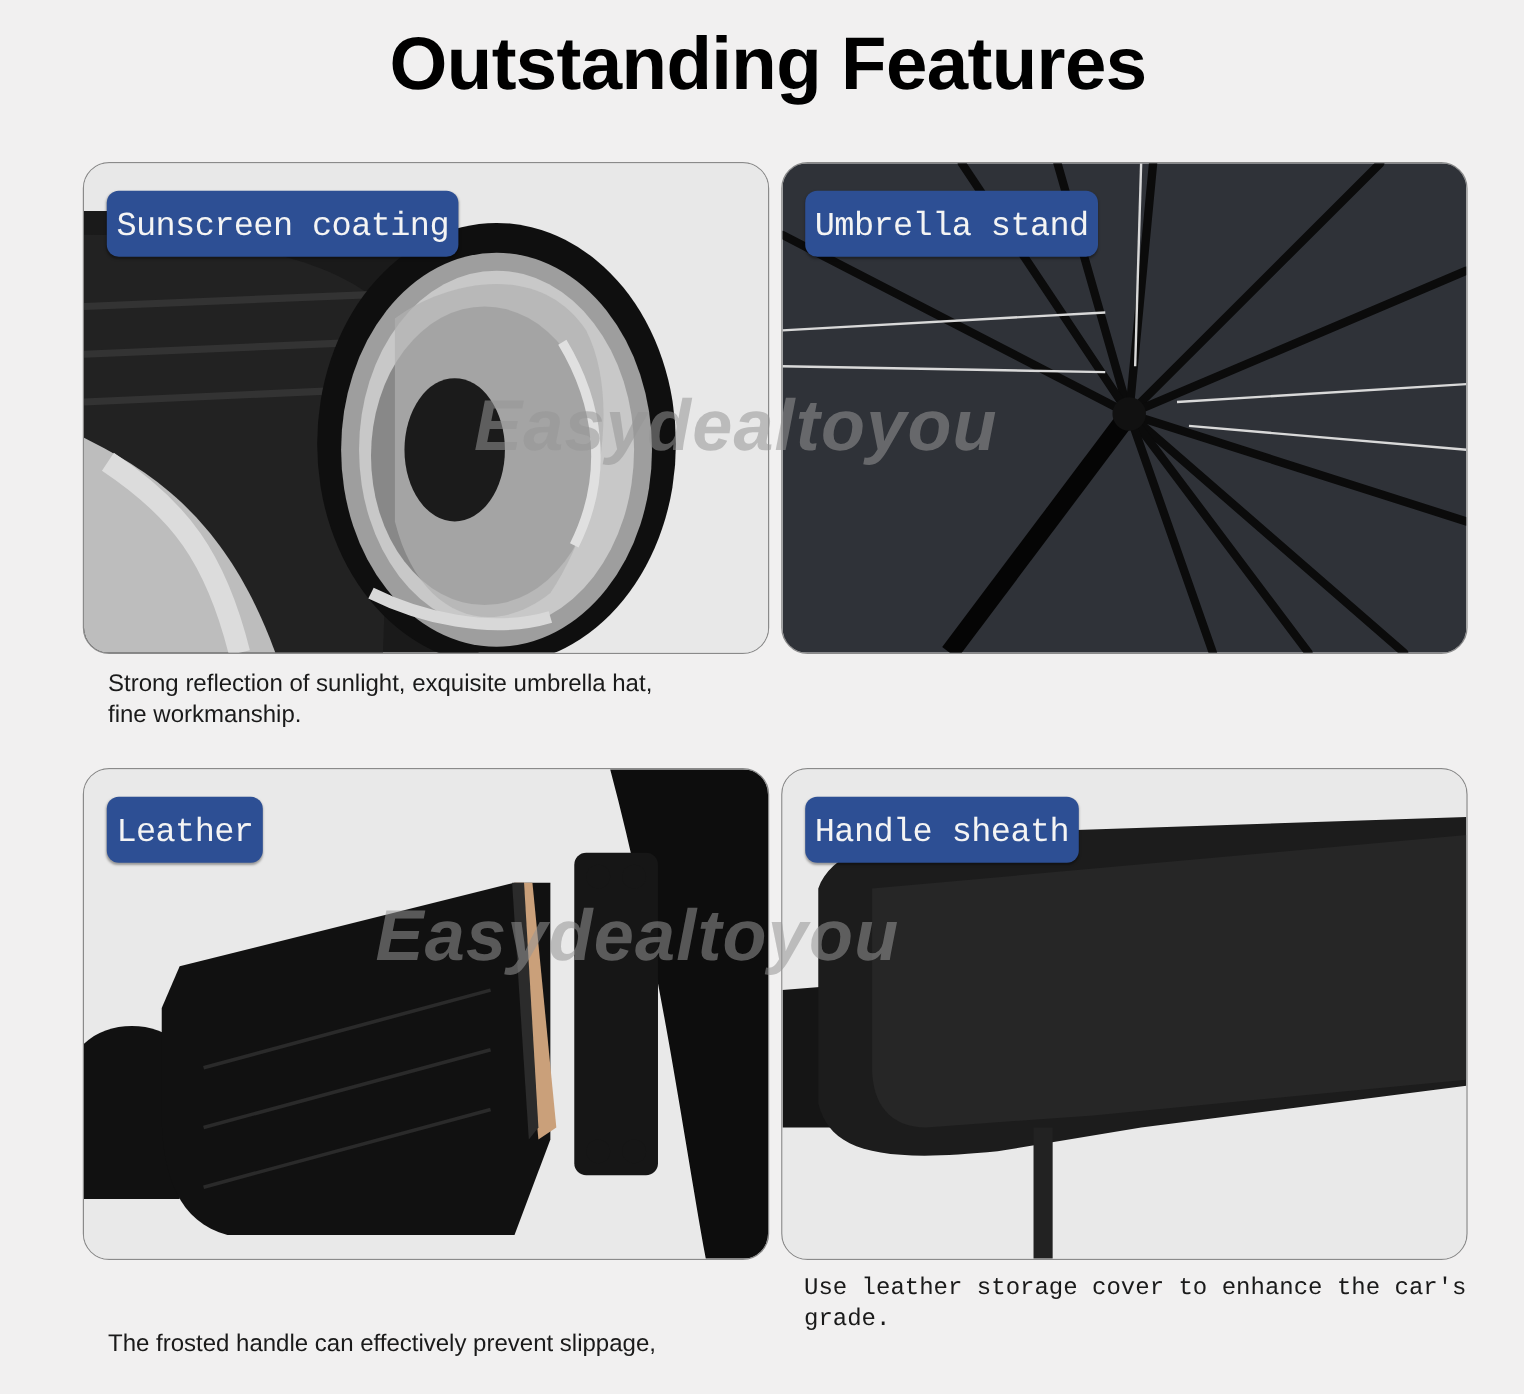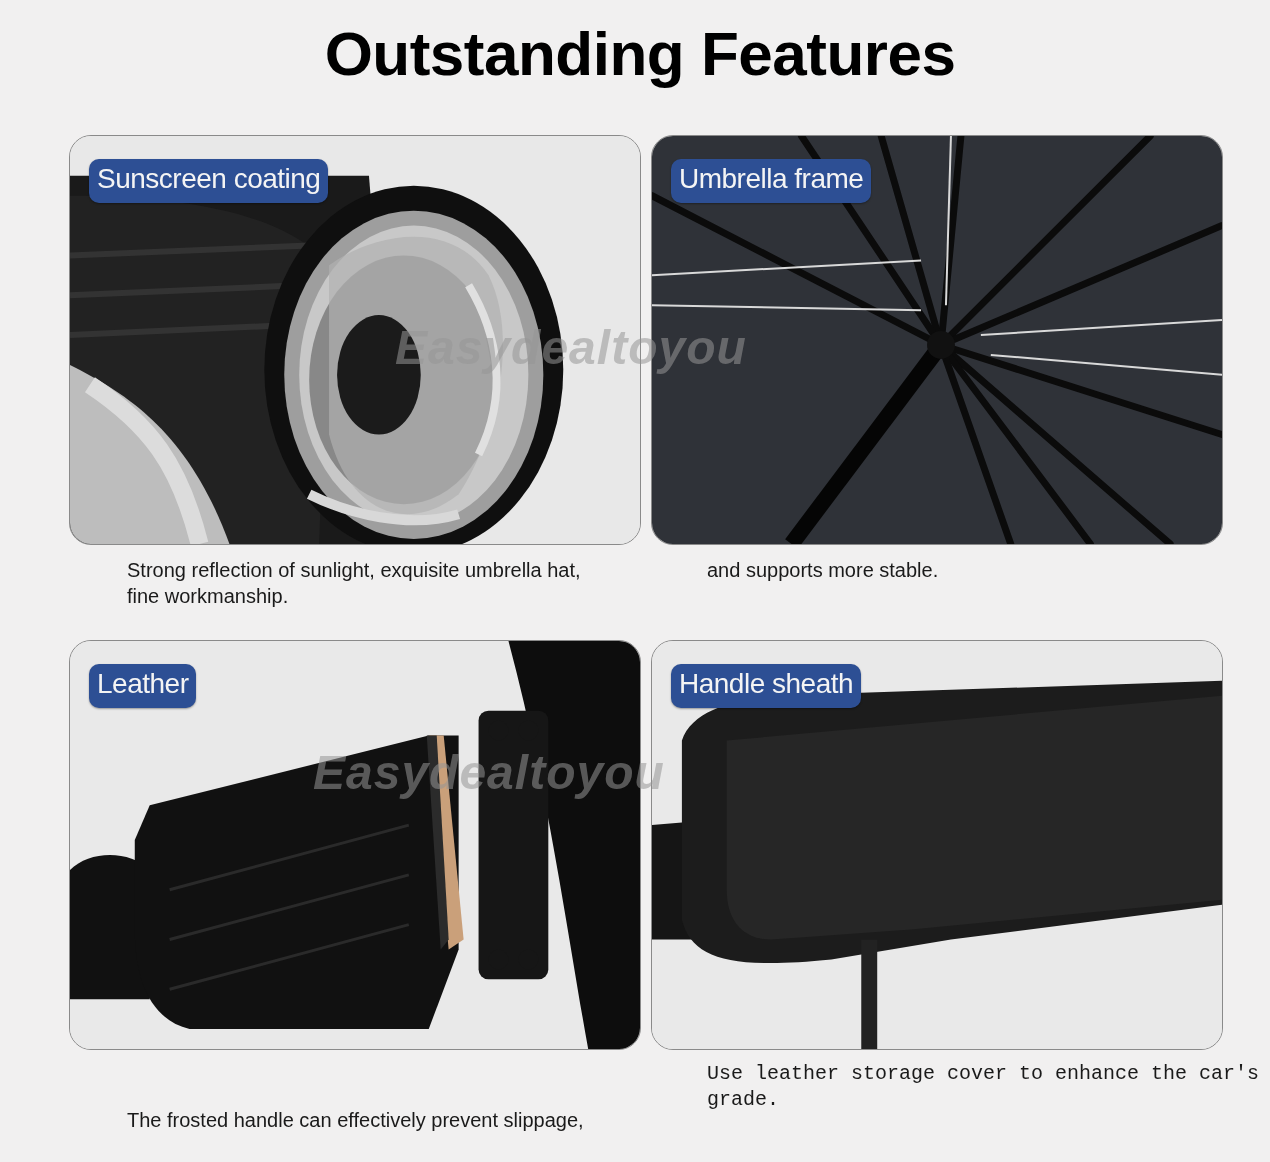--- a/index.html
+++ b/index.html
@@ -18,36 +18,36 @@
     background: #e9e9e9;
   }
   .p1 { left: 69px; top: 135px; }
   .p2 { left: 651px; top: 135px; }
   .p3 { left: 69px; top: 640px; }
   .p4 { left: 651px; top: 640px; }
 
   .badge {
     position: absolute; left: 19px; top: 23px;
     background: #2d4f94; color: #f4f4f4; border-radius: 10px;
-    padding: 1px 8px 5px 8px; font-family: Liberation Sans, sans-serif;
+    padding: 12px 8px 5px 8px; font-family: Liberation Mono, monospace;
     font-size: 28px; line-height: 38px; letter-spacing: -0.5px;
     box-shadow: 0 1px 2px rgba(0,0,0,0.35); z-index: 5; white-space: nowrap;
   }
 
   .desc {
-    position: absolute; width: 560px; font-size: 20px; line-height: 26px; color: #1a1a1a; margin-left: 37px;
+    position: absolute; width: 560px; font-size: 20px; line-height: 26px; color: #1a1a1a;
   }
   .d1 { left: 90px; top: 557px; }
   .d2 { left: 670px; top: 557px; }
   .d3 { left: 90px; top: 1107px; }
   .d4 { left: 670px; top: 1061px; font-family: Liberation Mono, monospace; }
 
   .watermark {
     position: absolute; font-family: "Liberation Sans", sans-serif; font-weight: 700;
-    font-style: italic; font-size: 48px; color: rgba(150,150,150,0.55);
+    font-style: italic; font-size: 60px; color: rgba(150,150,150,0.55);
     letter-spacing: 1px; z-index: 6; pointer-events: none; white-space: nowrap;
   }
   .wm1 { left: 395px; top: 320px; }
   .wm2 { left: 313px; top: 745px; }
 
   svg.art { position: absolute; left: 0; top: 0; width: 100%; height: 100%; }
 </style>
 </head>
 <body>
 
@@ -91,21 +91,21 @@
     <g stroke="#d9d9d9" stroke-width="2">
       <line x1="0" y1="140" x2="270" y2="125"></line>
       <line x1="0" y1="170" x2="270" y2="175"></line>
       <line x1="330" y1="200" x2="572" y2="185"></line>
       <line x1="340" y1="220" x2="572" y2="240"></line>
       <line x1="300" y1="0" x2="295" y2="170"></line>
     </g>
     <line x1="290" y1="210" x2="140" y2="410" stroke="#050505" stroke-width="16"></line>
     <circle cx="290" cy="210" r="14" fill="#111"></circle>
   </svg>
-  <div class="badge">Umbrella frame</div>
+  <div class="badge">Umbrella stand</div>
 </div>
 
 <div class="panel p3">
   <svg class="art" viewBox="0 0 572 410" preserveAspectRatio="none">
     <rect width="572" height="410" fill="#e9e9e9"></rect>
     <path d="M440 0 L572 0 L572 410 L520 410 C500 300 480 150 440 0 Z" fill="#0d0d0d"></path>
     <path d="M0 230 C20 210 60 210 80 230 L80 360 L0 360 Z" fill="#111"></path>
     <g fill="#161616">
       <rect x="410" y="70" width="70" height="270" rx="10"></rect>
       <circle cx="430" cy="90" r="10"></circle>
@@ -138,20 +138,19 @@
 </div>
 
 <div class="watermark wm1">Easydealtoyou</div>
 <div class="watermark wm2">Easydealtoyou</div>
 
 <div class="desc d1">
   <div>Strong reflection of sunlight, exquisite umbrella hat,</div>
   <div>fine workmanship.</div>
 </div>
 <div class="desc d2">
-  <div>and supports more stable.</div>
 </div>
 <div class="desc d3">
   <div>The frosted handle can effectively prevent slippage,</div>
 </div>
 <div class="desc d4">
   <div>Use leather storage cover to enhance the car's grade.</div>
 </div>
 
 </body></html>

